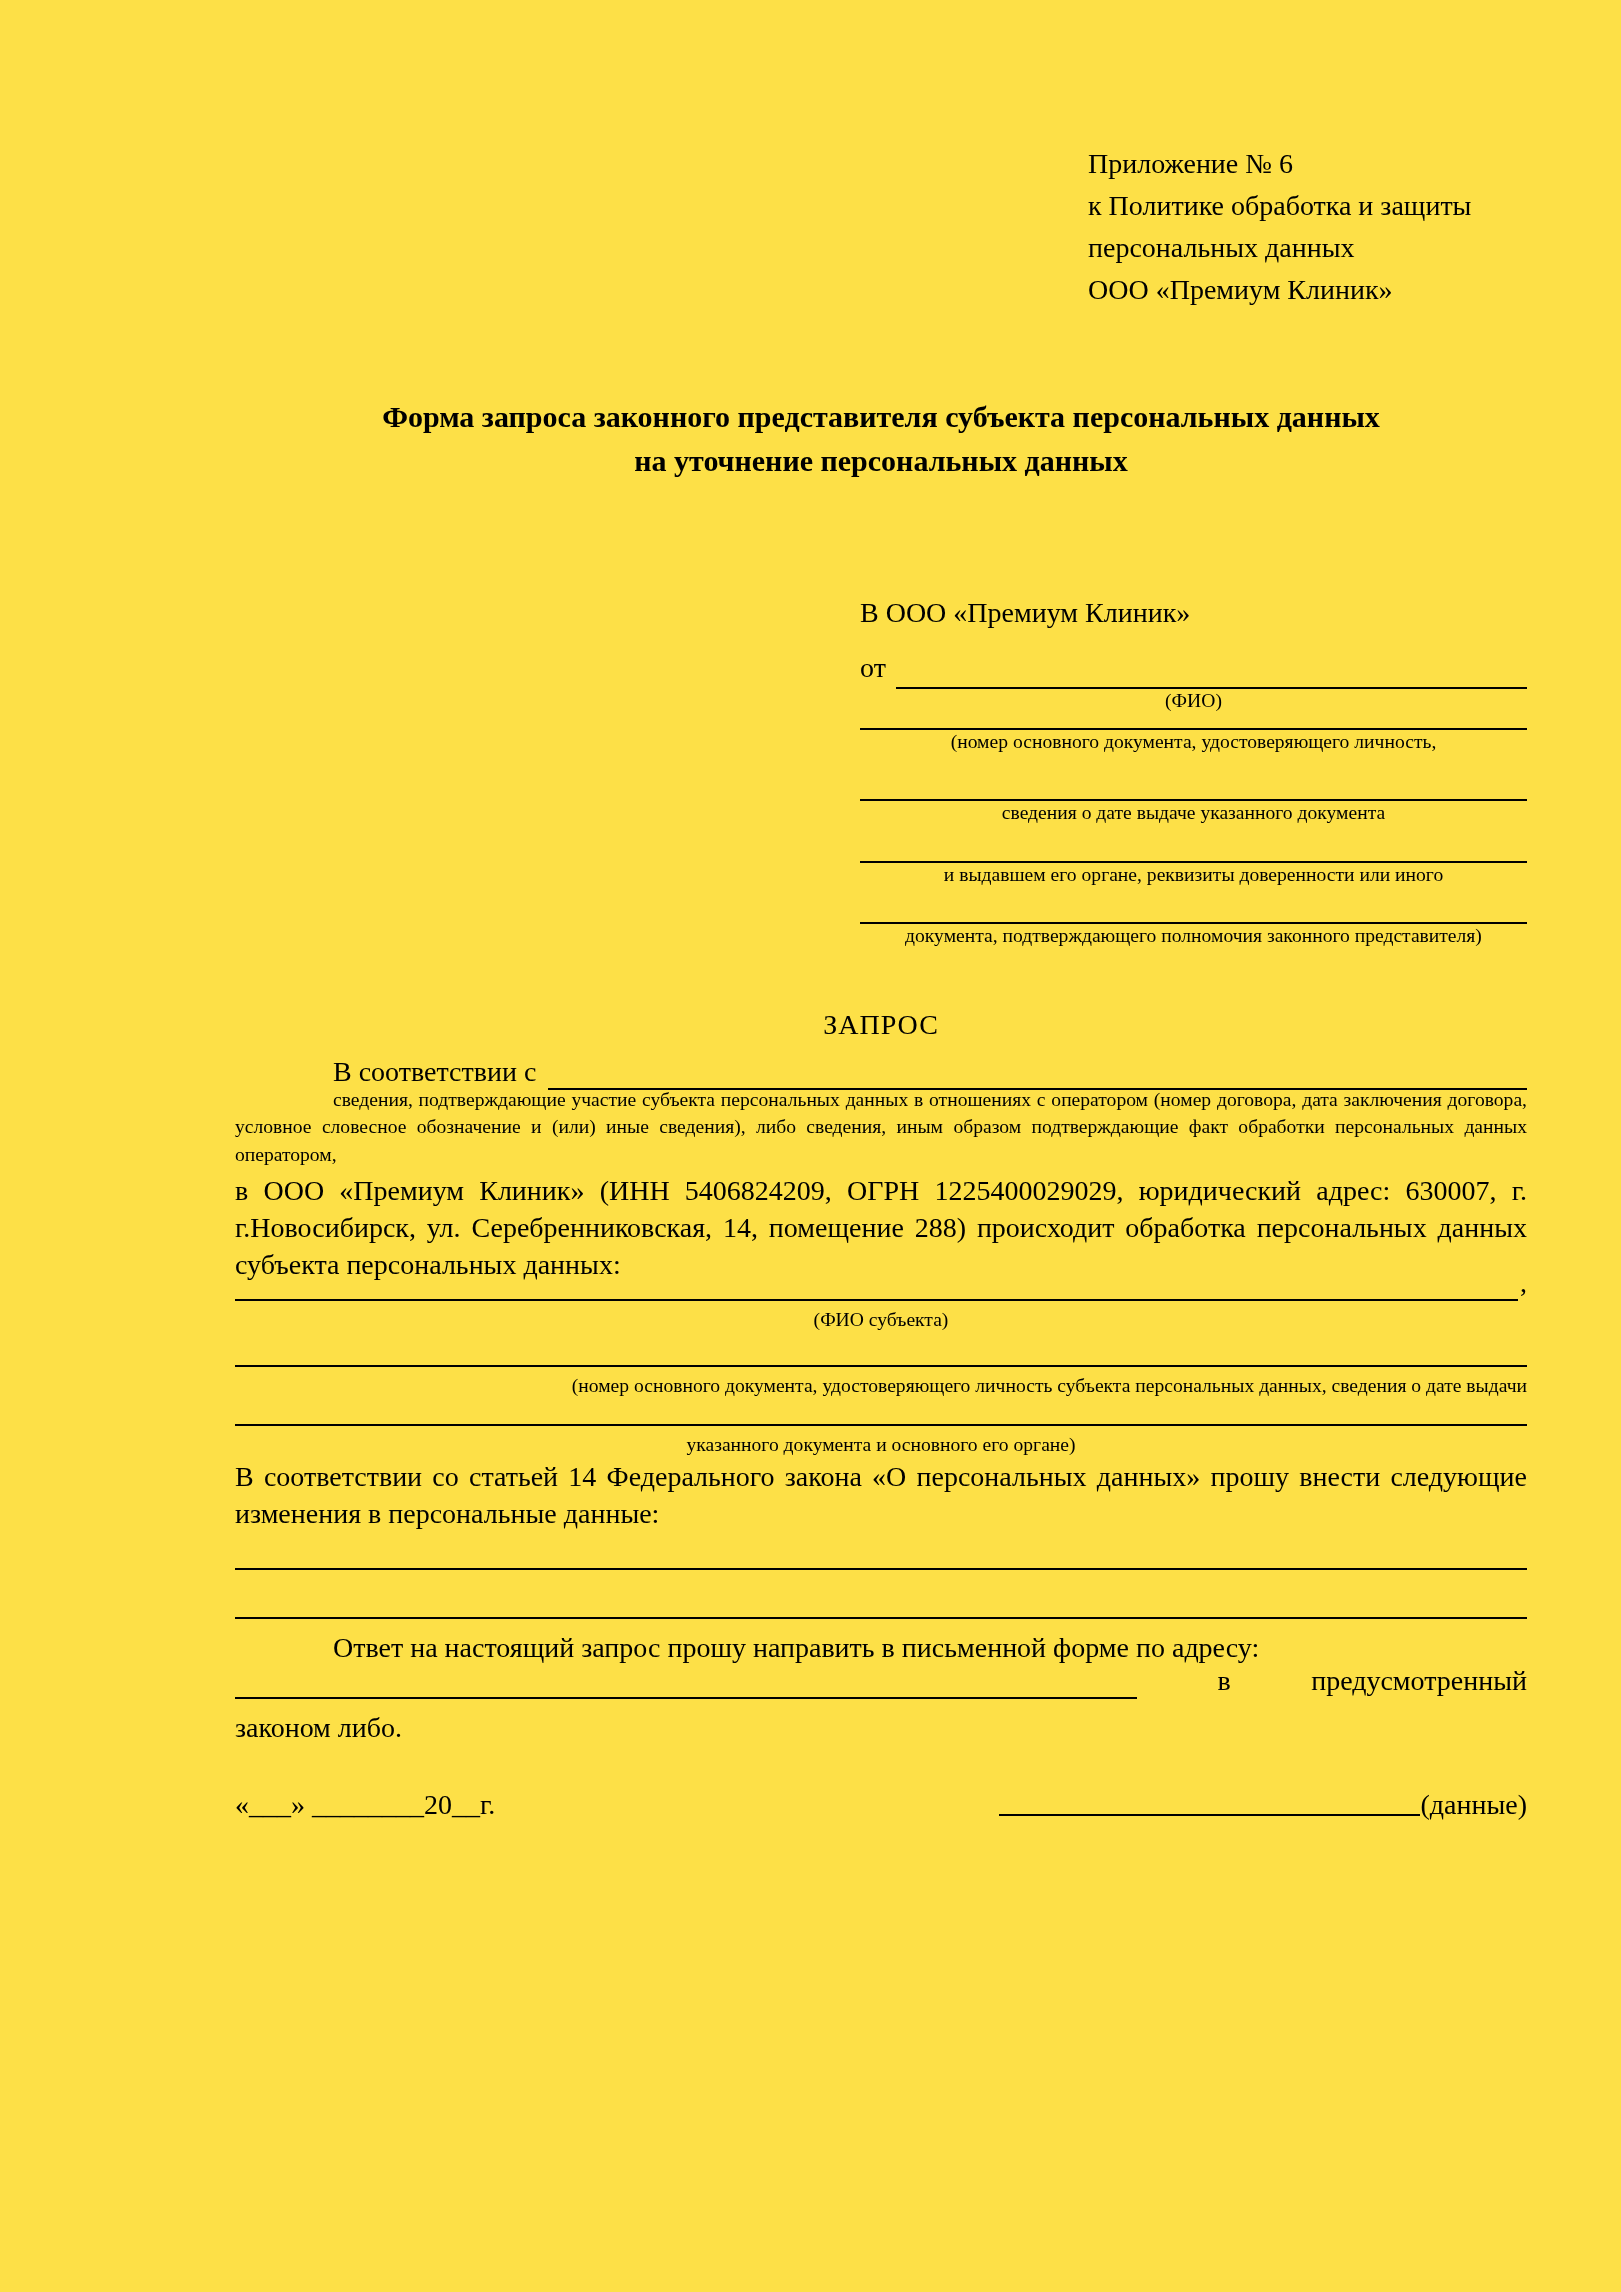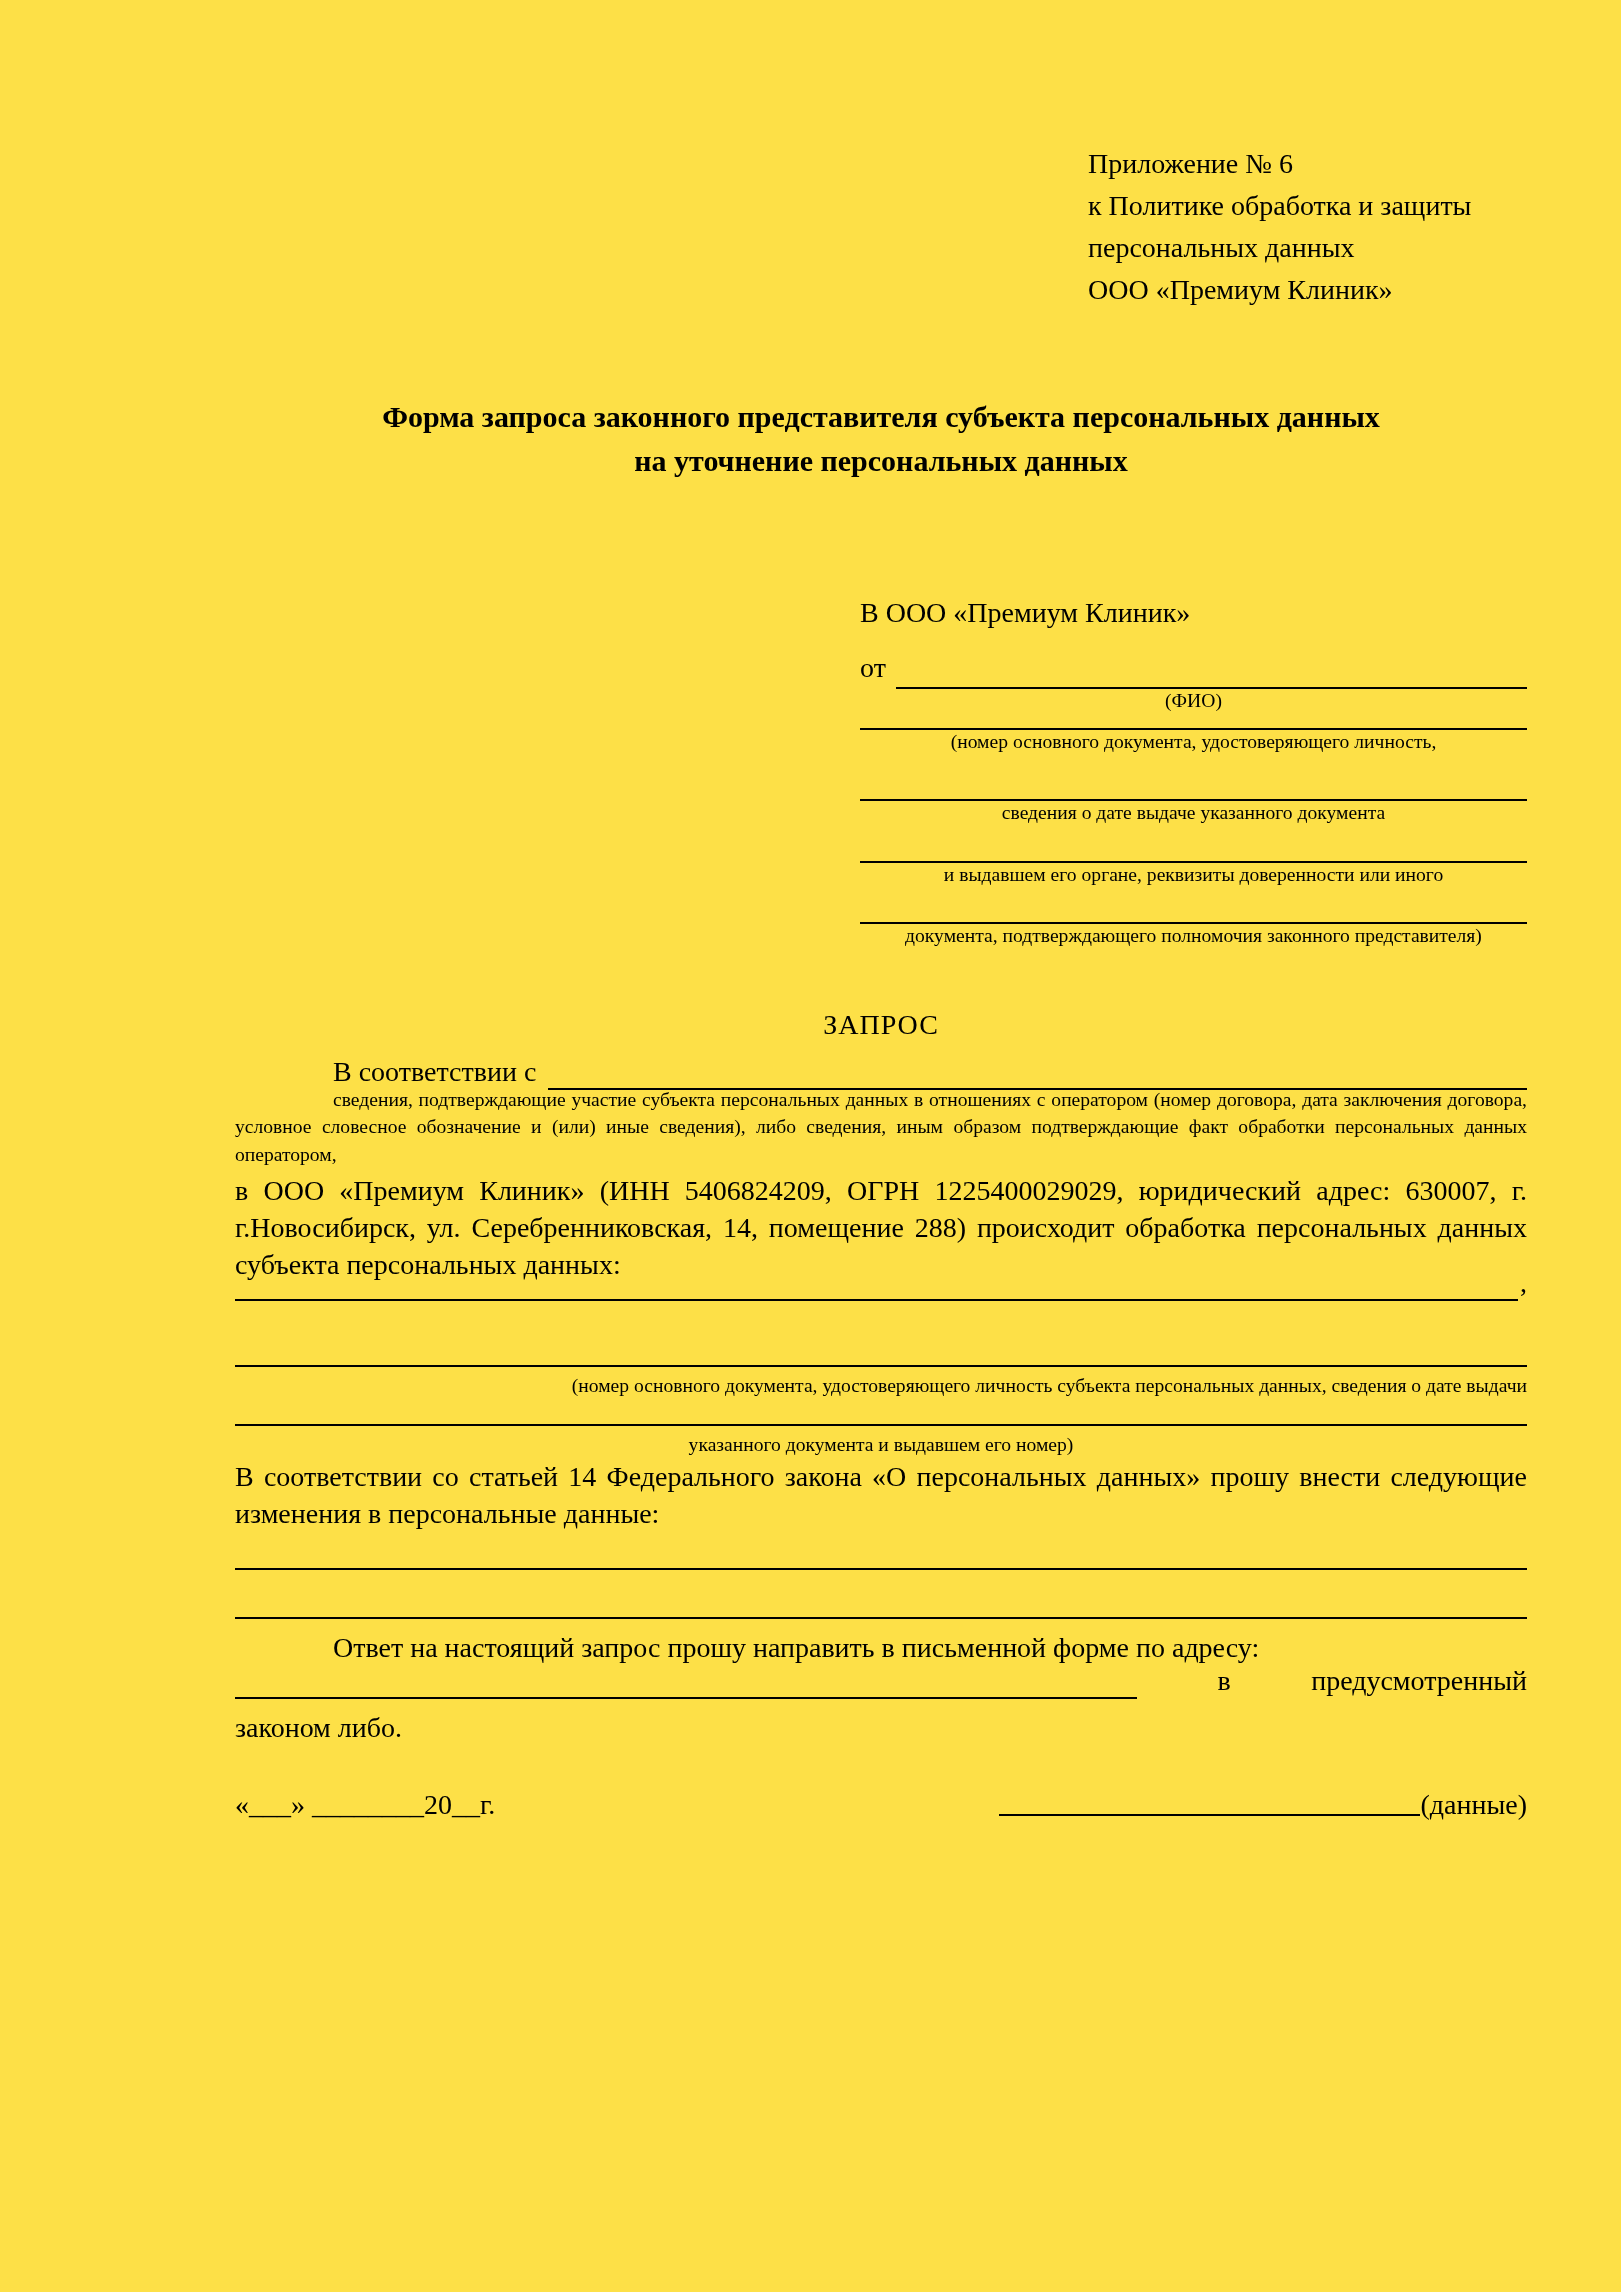--- a/index.html
+++ b/index.html
@@ -102,26 +102,27 @@
   </div>
 
   <div class="abs col fine justify basis-note">сведения, подтверждающие участие субъекта персональных данных в отношениях с оператором (номер договора, дата заключения договора, условное словесное обозначение и (или) иные сведения), либо сведения, иным образом подтверждающие факт обработки персональных данных оператором,</div>
 
   <div class="abs col justify operator-par">в ООО «Премиум Клиник» (ИНН 5406824209, ОГРН 1225400029029, юридический адрес: 630007, г. г.Новосибирск, ул. Серебренниковская, 14, помещение 288) происходит обработка персональных данных субъекта персональных данных:</div>
 
   <div class="abs col row subject-row">
     <span class="fill"></span>
     <span class="comma">,</span>
   </div>
+  <div class="abs col small center cap-fio-subject">(ФИО субъекта)</div>
 
   <div class="abs col hline subj-line-1"></div>
   <div class="abs col small center subj-cap-1">(номер основного документа, удостоверяющего личность субъекта персональных данных, сведения о дате выдачи</div>
 
   <div class="abs col hline subj-line-2"></div>
-  <div class="abs col small center subj-cap-2">указанного документа и выдавшем его номер)</div>
+  <div class="abs col small center subj-cap-2">указанного документа и основного его органе)</div>
 
   <div class="abs col justify law-par">В соответствии со статьей 14 Федерального закона «О персональных данных» прошу внести следующие изменения в персональные данные:</div>
 
   <div class="abs col hline blank-1"></div>
   <div class="abs col hline blank-2"></div>
 
   <div class="abs col justify answer-par">Ответ на настоящий запрос прошу направить в письменной форме по адресу:</div>
 
   <div class="abs col address-row">
     <span class="addr-fill"></span>

